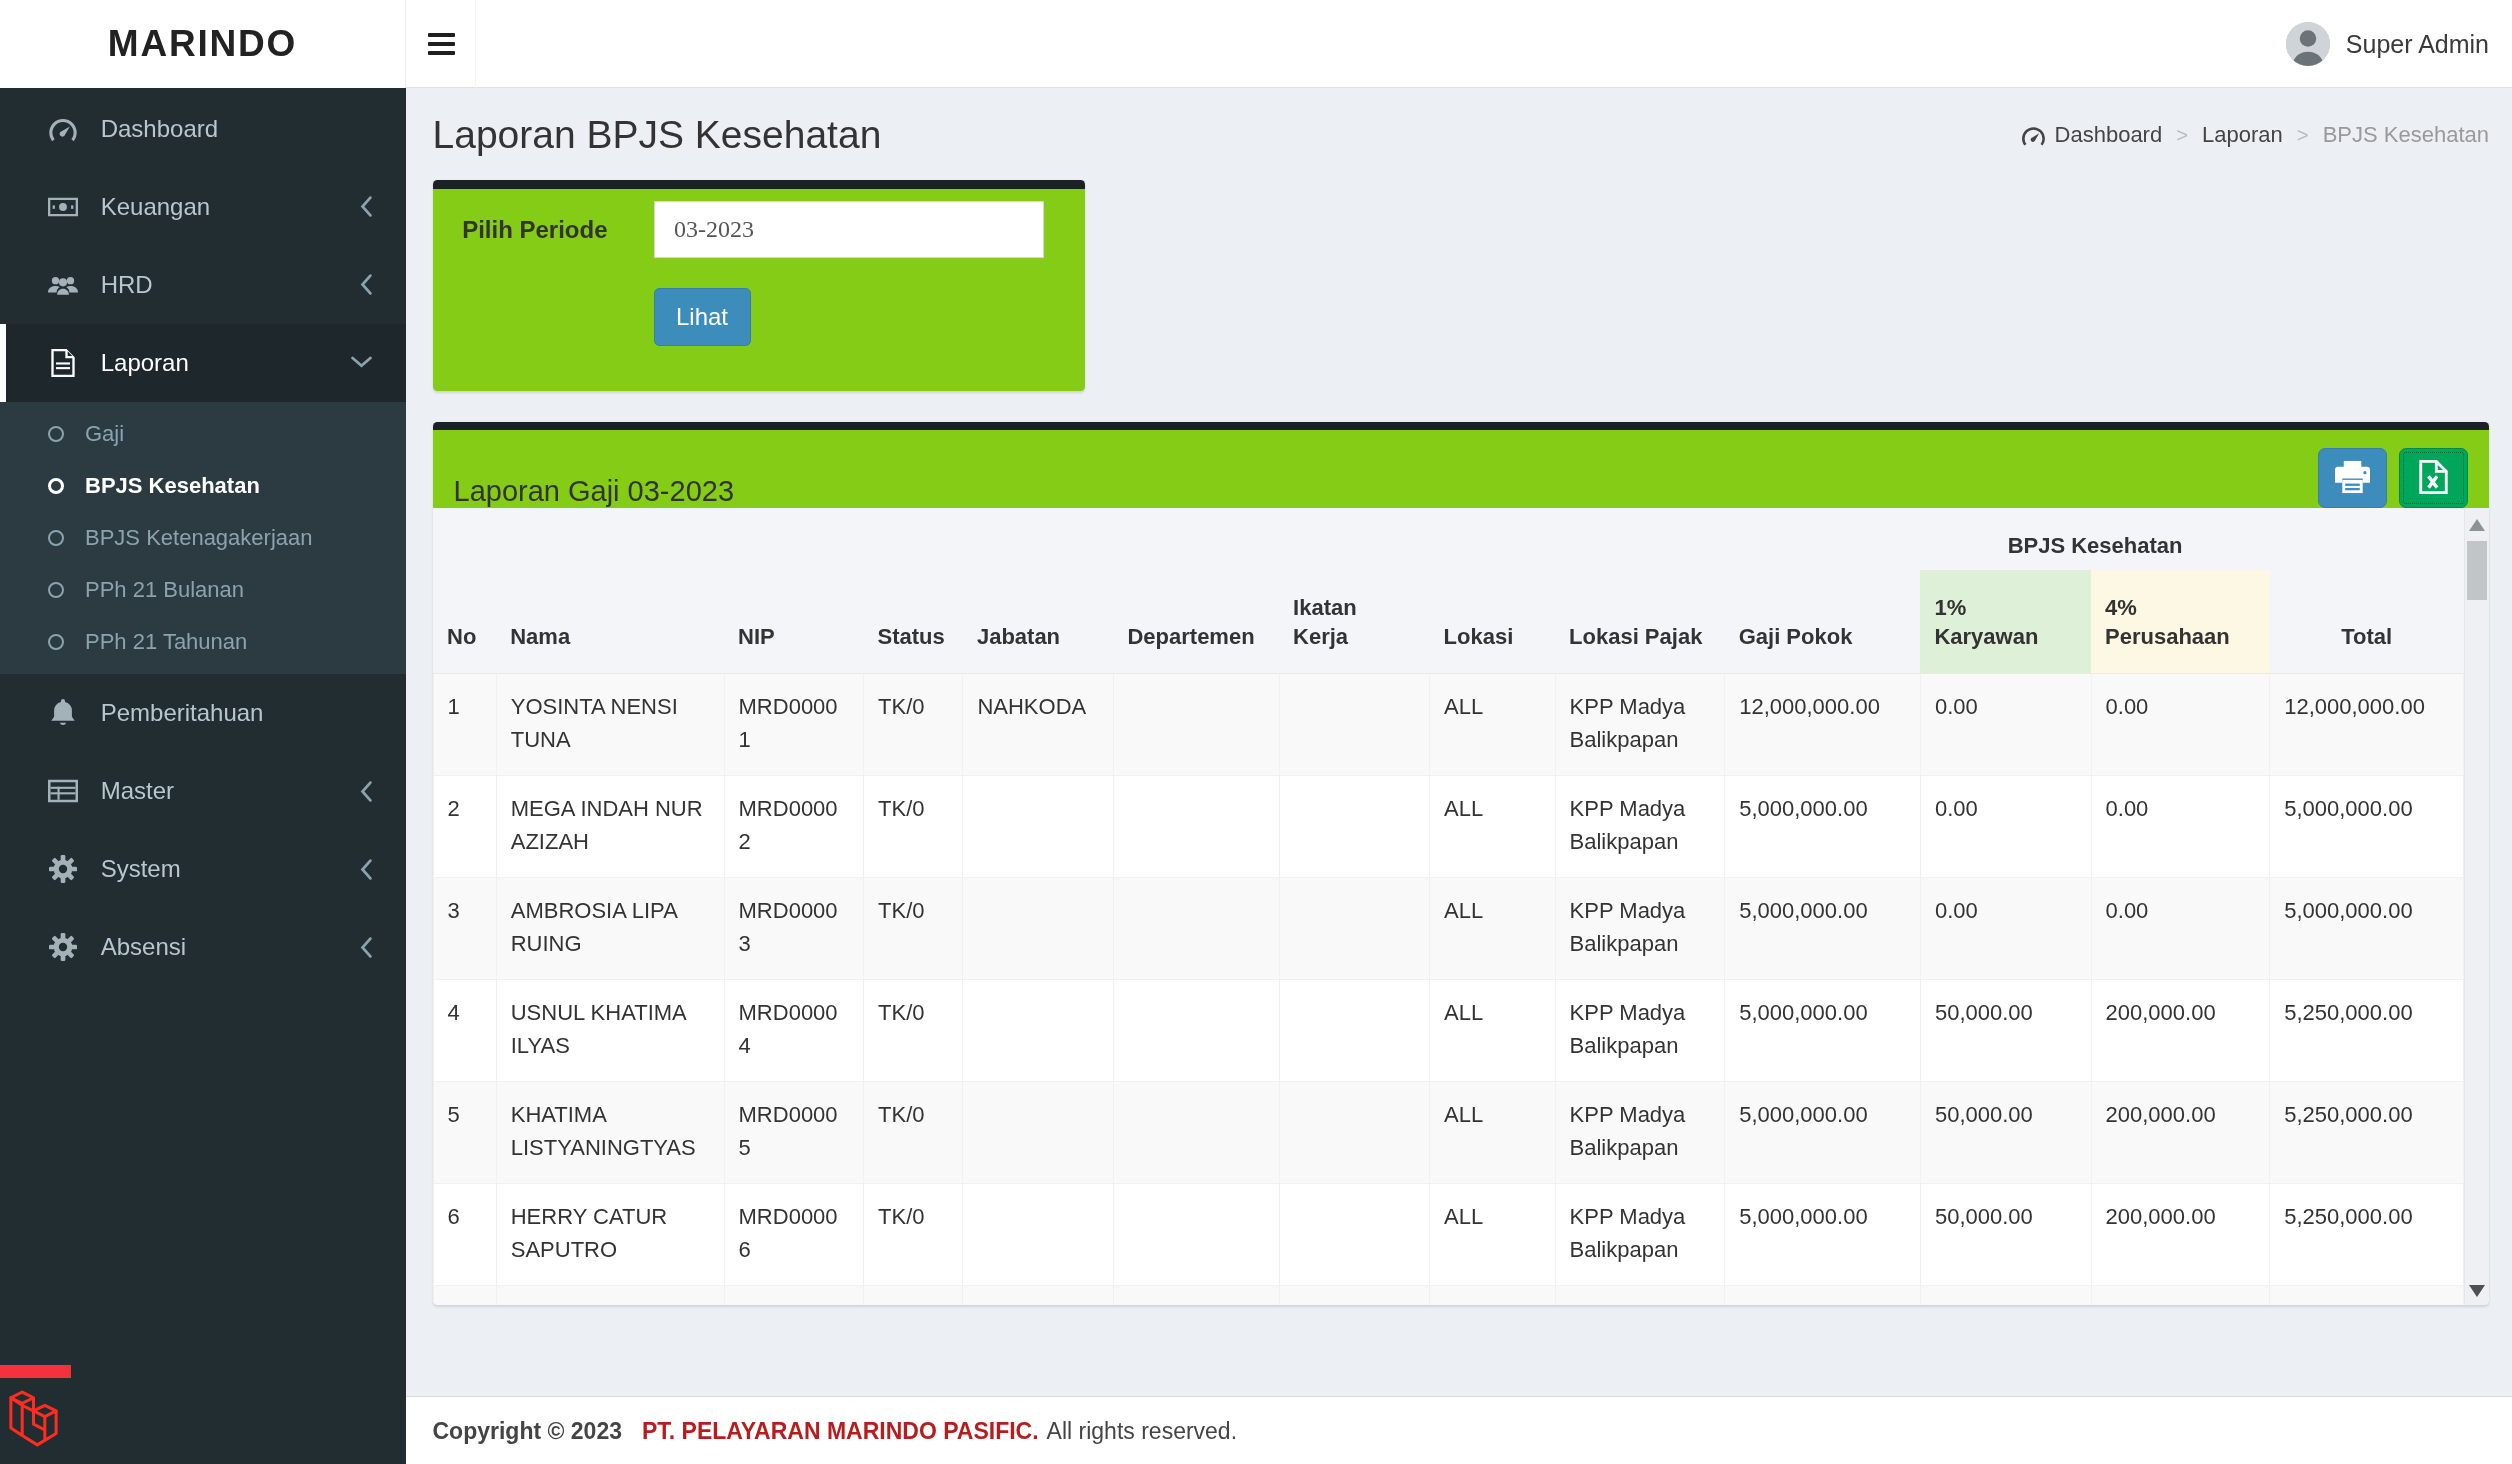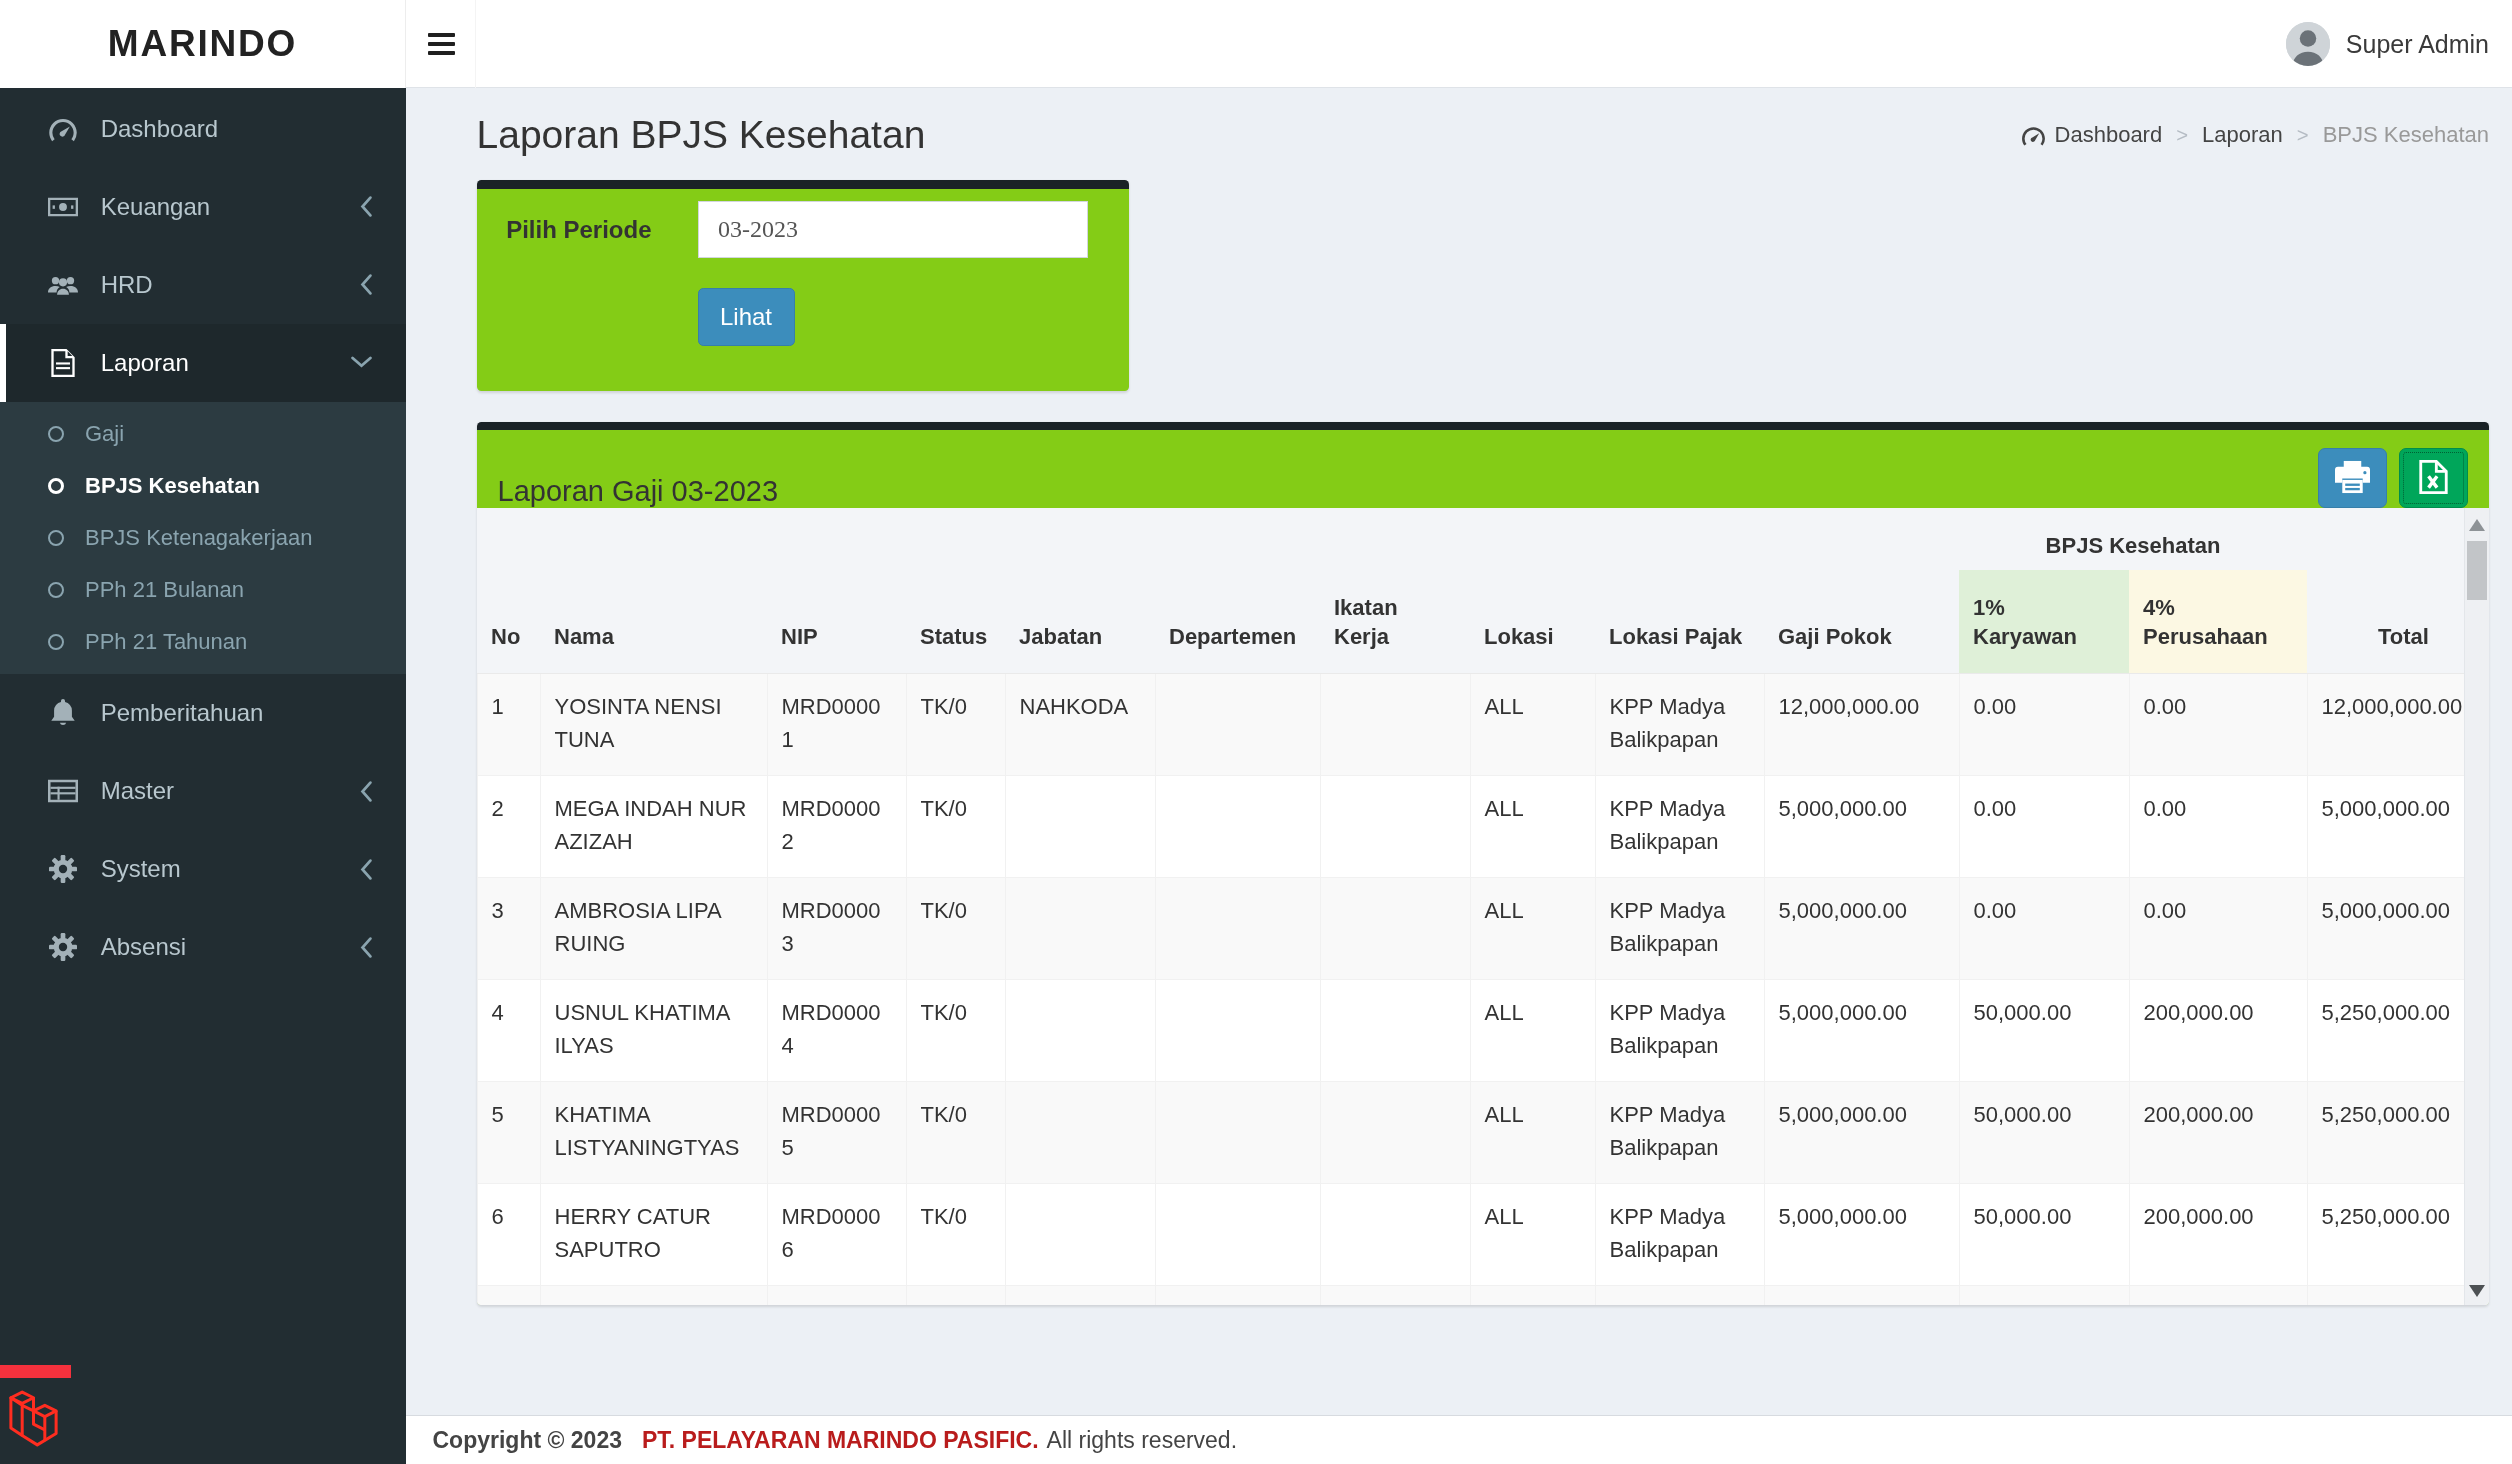--- a/index.html
+++ b/index.html
@@ -42,21 +42,21 @@
   .ring { width:16px; height:16px; border:2.7px solid currentColor; border-radius:50%;
           margin-right:21px; flex:0 0 16px; }
   .sub li.active { color:#fff; font-weight:bold; }
   .sub li.active .ring { border-width:3.5px; }
 
   .debug-strip { position:absolute; left:0; bottom:87px; width:71px; height:13.3px; background:#f5313d; cursor:pointer; }
   .laravel { position:absolute; left:8.8px; bottom:10.6px; width:49px; height:71px; color:#ff2d20; cursor:pointer; }
   .laravel svg { width:100%; height:100%; }
 
   
-  .content { position:absolute; left:406px; top:88px; right:0; bottom:69px; background:#ecf0f5; overflow:hidden;margin-left:44px; }
+  .content { position:absolute; left:406px; top:88px; right:0; bottom:69px; background:#ecf0f5; overflow:hidden; }
   .content-header { display:flex; justify-content:space-between; align-items:center; padding:25px 23px 0 26.5px; }
   h1.page-title { font-size:39px; font-weight:400; color:#333; }
   .breadcrumb { display:flex; align-items:center; gap:14px; font-size:22px; color:#444; }
   .bc-item { display:flex; align-items:center; cursor:pointer; }
   .bc-ico { display:flex; margin-right:8.8px; color:#444; }
   .bc-ico svg { width:25px; height:23px; fill:currentColor; }
   .sep { color:#b5bcc4; font-size:20.3px; }
   .bc-item.current { color:#999; cursor:default; }
 
   .card { background:#84cc16; border-top:9.7px solid #1a2226; border-radius:4.4px;
@@ -110,21 +110,21 @@
   
   .vscroll { position:absolute; top:0; right:0; width:25px; height:100%; background:#eef0f3;
              border-left:0.9px solid #e3e6ea; }
   .tri { position:absolute; left:50%; transform:translateX(-50%); width:0; height:0;
          border-left:8px solid transparent; border-right:8px solid transparent; cursor:pointer; }
   .tri.up { top:10.6px; border-bottom:12.4px solid #8d9296; }
   .tri.down { bottom:8.8px; border-top:12.4px solid #4d5154; }
   .thumb { position:absolute; left:1.8px; right:1.8px; top:33px; height:59px; background:#c2c5c8; cursor:pointer; }
 
   
-  .footer { position:absolute; left:406px; right:0; bottom:0; height:50px; background:#fff;
+  .footer { position:absolute; left:406px; right:0; bottom:0; height:69px; background:#fff;
             border-top:0.9px solid #d7dbe0; display:flex; align-items:center; padding-left:26.5px;
             font-size:23px; color:#444; }
   .c1 { font-weight:bold; }
   .c2 { font-weight:bold; color:#b91c1c; margin-left:20px; text-decoration:none; cursor:pointer; }
   .c3 { margin-left:8px; }
 </style>
 </head>
 <body>
 
 <div class="app">

